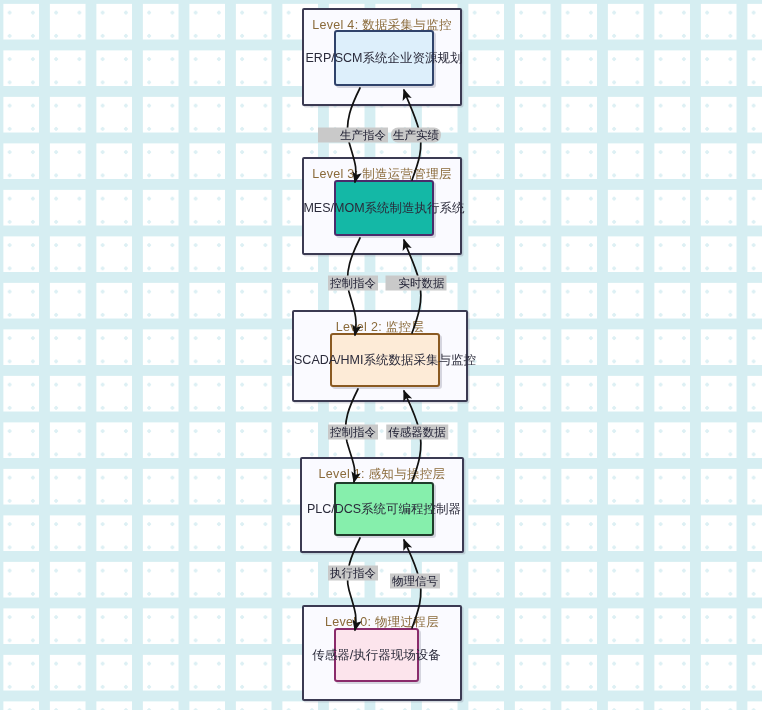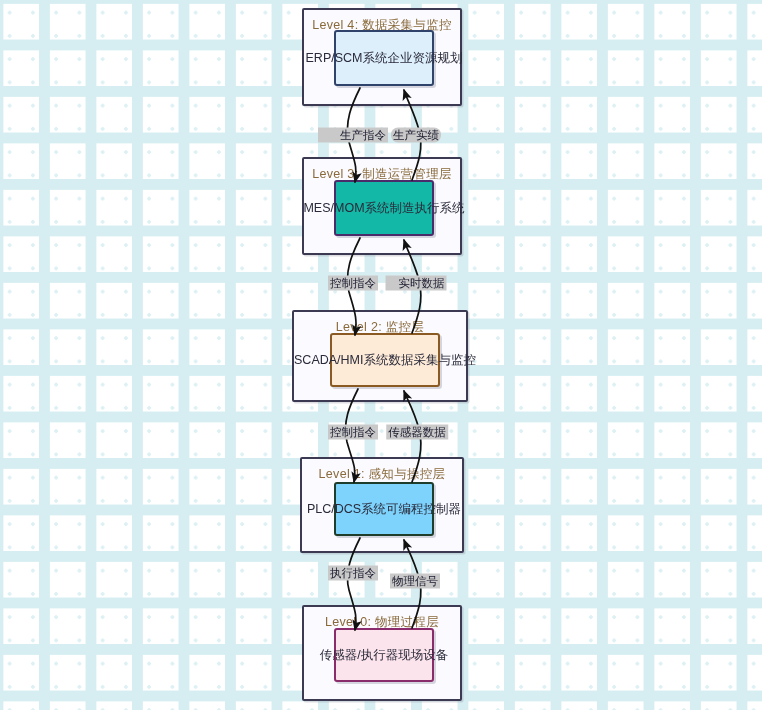--- a/index.html
+++ b/index.html
@@ -121,29 +121,29 @@
     <div class="level-title">Level 2: 监控层</div>
   </div>
   <div class="node-box" style="left:330px; top:333px; width:110px; height:54px; background:#fdebd7; border-color:#8a5a22;">
     <div class="node-line">SCADA/HMI系统</div>
     <div class="node-line">数据采集与监控</div>
   </div>
 
   <div class="level-box" style="left:300px; top:457px; width:164px; height:96px;">
     <div class="level-title">Level 1: 感知与操控层</div>
   </div>
-  <div class="node-box" style="left:334px; top:482px; width:100px; height:54px; background:#7dd3fc; border-color:#1f3d2b;">
+  <div class="node-box" style="left:334px; top:482px; width:100px; height:54px; background:#86efac; border-color:#1f3d2b;">
     <div class="node-line">PLC/DCS系统</div>
     <div class="node-line">可编程控制器</div>
   </div>
 
   <div class="level-box" style="left:302px; top:605px; width:160px; height:96px;">
     <div class="level-title">Level 0: 物理过程层</div>
   </div>
-  <div class="node-box" style="left:334px; top:628px; width:100px; height:54px; background:#fce4ec; border-color:#8a2b6b;">
+  <div class="node-box" style="left:334px; top:628px; width:85px; height:54px; background:#fce4ec; border-color:#8a2b6b;">
     <div class="node-line">传感器/执行器</div>
     <div class="node-line">现场设备</div>
   </div>
 
   <svg id="arrows" width="762" height="710" viewBox="0 0 762 710">
     <defs>
       <marker id="ah" markerWidth="9" markerHeight="9" refX="6.2" refY="3.1" orient="auto" markerUnits="strokeWidth">
         <path d="M0.3,0.3 L7,3.1 L0.3,5.9 L1.9,3.1 Z" fill="#111111"></path>
       </marker>
     </defs>

